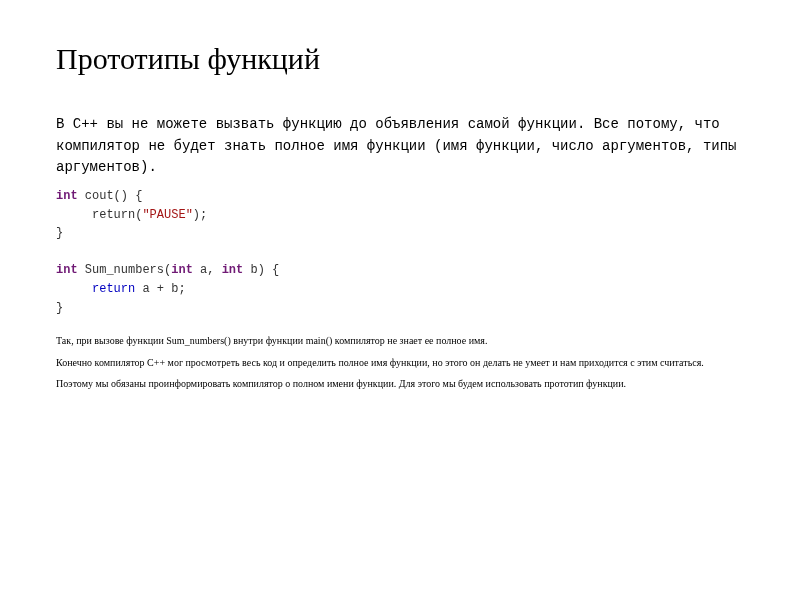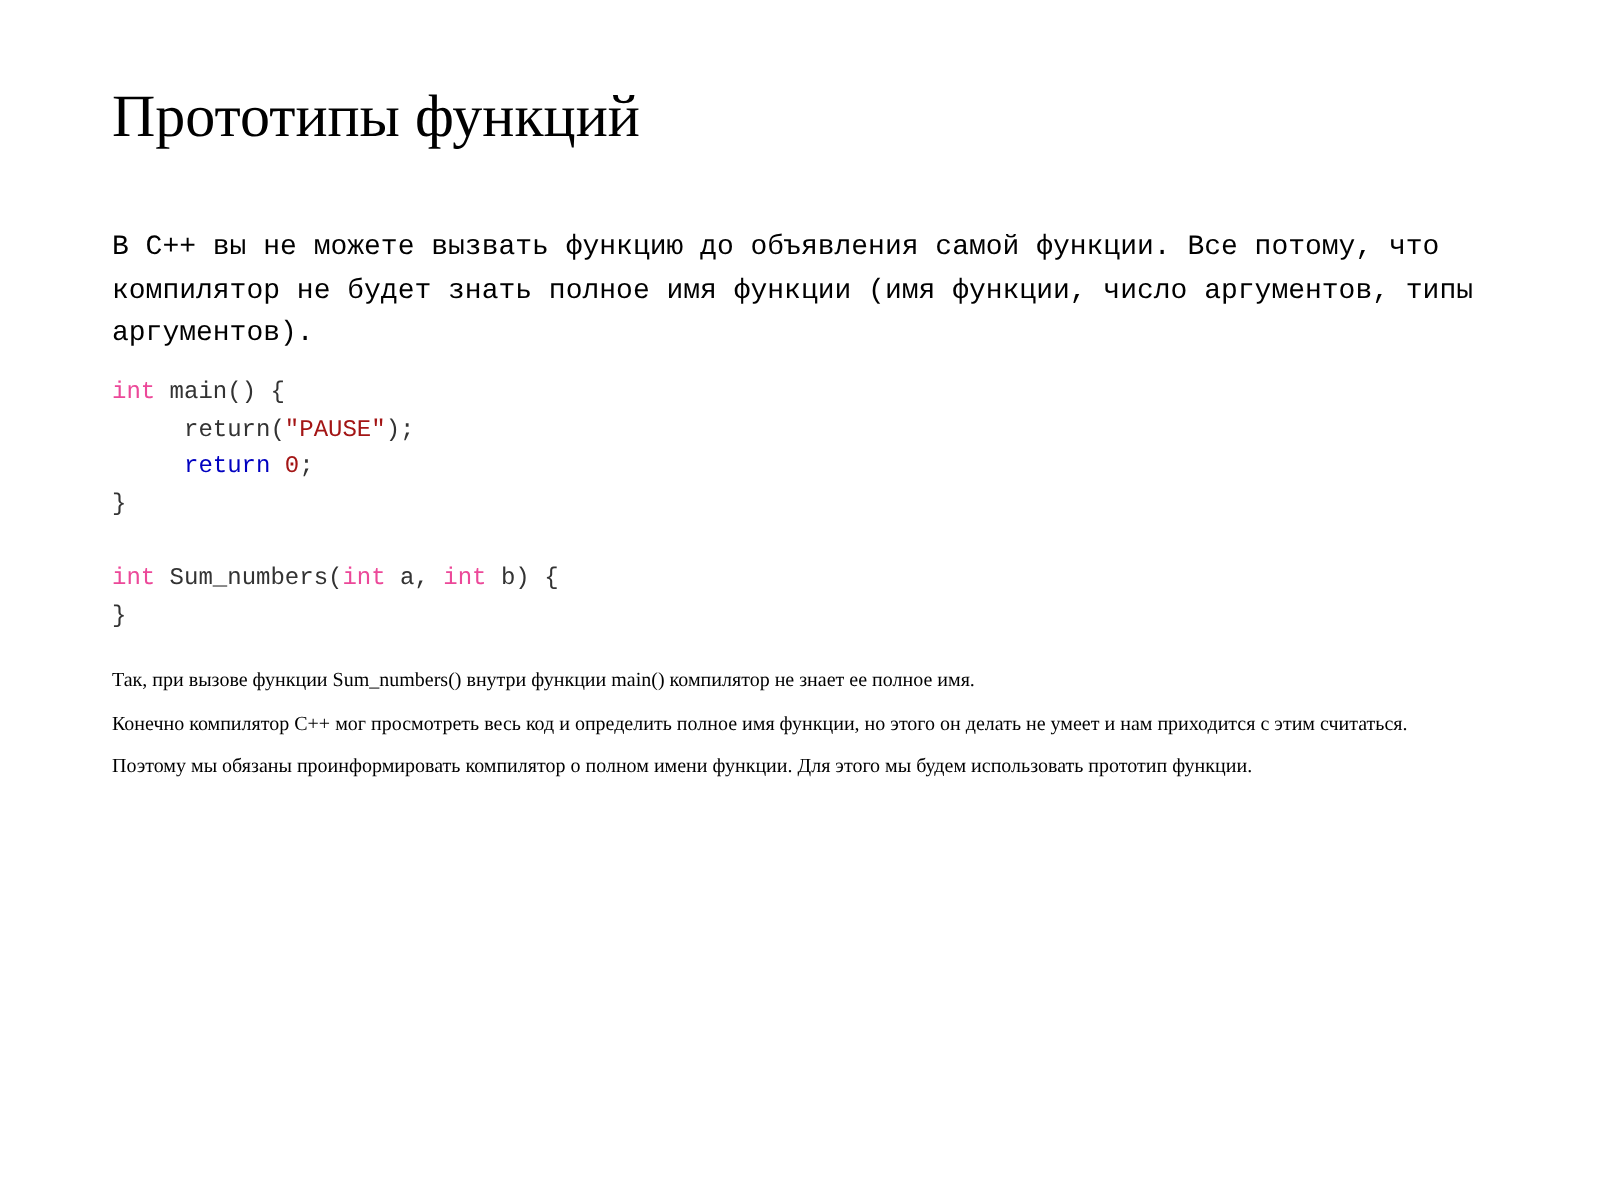--- a/index.html
+++ b/index.html
@@ -32,44 +32,44 @@
     .code-block {
       font-family: 'Consolas', 'Courier New', monospace;
       font-size: 12px;
       line-height: 1.55;
       margin: 4px 0 16px 0;
       color: #333;
     }
     .code-line {
       white-space: pre;
     }
-    .kw-type { color: #ec4899; }
+    .kw-type { color: #701a75; font-weight: bold; }
     .kw-return { color: #0000c0; }
     .num { color: #a31515; }
     .string { color: #a31515; }
     .lower-para {
       font-size: 10px;
       line-height: 1.55;
       margin-bottom: 6px;
     }
   </style>
 </head>
 <body>
 
 <h1>Прототипы функций</h1>
 
 <div class="para-group">
   <p class="para">В C++ вы не можете вызвать функцию до объявления самой функции. Все потому, что компилятор не будет знать полное имя функции (имя функции, число аргументов, типы аргументов).</p>
 </div>
 
 <div class="code-block">
-  <div class="code-line"><span class="kw-type">int</span><span> main() {</span></div>
+  <div class="code-line"><span class="kw-type">int</span><span> cout() {</span></div>
   <div class="code-line"><span>     return(</span><span class="string">"PAUSE"</span><span>);</span></div>
-  <div class="code-line"><span class="kw-return">     return</span><span class="num"> 0</span><span>;</span></div>
   <div class="code-line"><span>}</span></div>
   <div class="code-line"><span> </span></div>
   <div class="code-line"><span class="kw-type">int</span><span> Sum_numbers(</span><span class="kw-type">int</span><span> a, </span><span class="kw-type">int</span><span> b) {</span></div>
+  <div class="code-line"><span class="kw-return">     return</span><span> a + b;</span></div>
   <div class="code-line"><span>}</span></div>
 </div>
 
 <p class="lower-para">Так, при вызове функции Sum_numbers() внутри функции main() компилятор не знает ее полное имя.</p>
 <p class="lower-para">Конечно компилятор C++ мог просмотреть весь код и определить полное имя функции, но этого он делать не умеет и нам приходится с этим считаться.</p>
 <p class="lower-para">Поэтому мы обязаны проинформировать компилятор о полном имени функции. Для этого мы будем использовать прототип функции.</p>
 
 </body></html>

